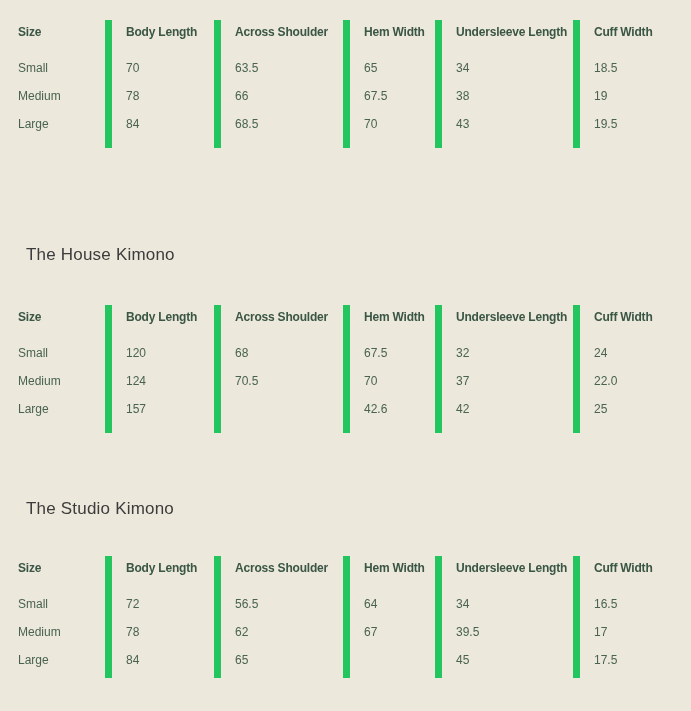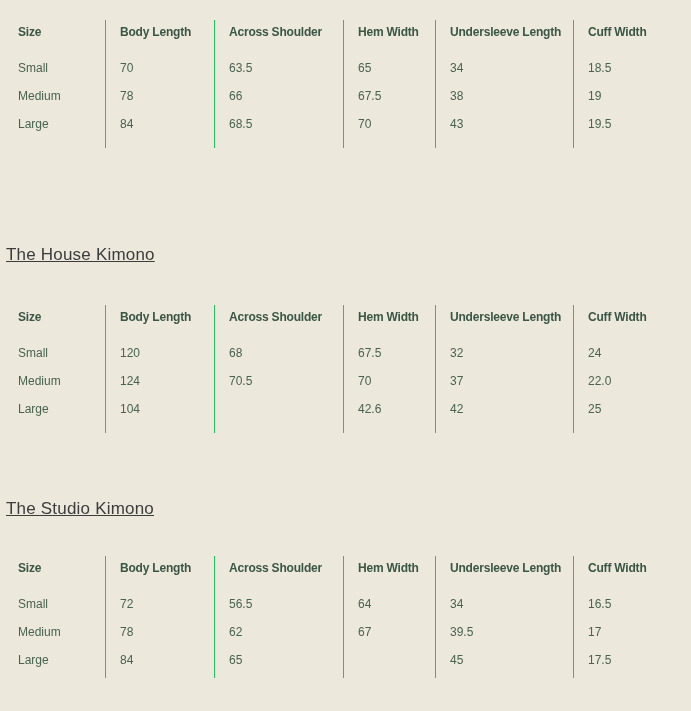--- a/index.html
+++ b/index.html
@@ -12,21 +12,21 @@
   .page { width: 691px; height: 508px; padding-top: 20px; }
 
   .size-table {
     display: grid;
     grid-template-columns: 105px 109px 129px 92px 138px 118px;
     height: 128px;
   }
   .size-table.cut-bottom { height: 122px; }
 
   .col { padding-top: 5px; }
-  .col.bordered { border-left: 1px solid #22c55e; padding-left: 14px; }
+  .col.bordered { border-left: 7px solid #22c55e; padding-left: 14px; }
   .col.first { padding-left: 18px; }
 
   .th {
     height: 15px; line-height: 15px;
     font-size: 12px; font-weight: 700;
     letter-spacing: -0.2px;
     color: #3A5645;
     margin-bottom: 14px;
     white-space: nowrap;
   }
@@ -35,23 +35,22 @@
     display: flex; align-items: center;
     font-size: 12px;
     color: #48634F;
     white-space: nowrap;
     text-align: center;
   }
 
   .kimono-title {
     font-size: 17px; line-height: 26px;
     color: #3C3C3C;
-    padding-left: 6px;
+    padding-left: 26px;
     letter-spacing: 0.2px;
-    text-decoration: underline;
   }
   .t2-title { margin-top: 94px; }
   .t2 { margin-top: 37px; }
   .t3-title { margin-top: 63px; }
   .t3 { margin-top: 34px; }
 </style>
 </head>
 <body>
 
 <div class="page">
@@ -101,21 +100,21 @@
     <div class="col first">
       <div class="th">Size</div>
       <div class="td">Small</div>
       <div class="td">Medium</div>
       <div class="td">Large</div>
     </div>
     <div class="col bordered">
       <div class="th">Body Length</div>
       <div class="td">120</div>
       <div class="td">124</div>
-      <div class="td">104</div>
+      <div class="td">157</div>
     </div>
     <div class="col bordered">
       <div class="th">Across Shoulder</div>
       <div class="td">68</div>
       <div class="td">70.5</div>
     </div>
     <div class="col bordered">
       <div class="th">Hem Width</div>
       <div class="td">67.5</div>
       <div class="td">70</div>

